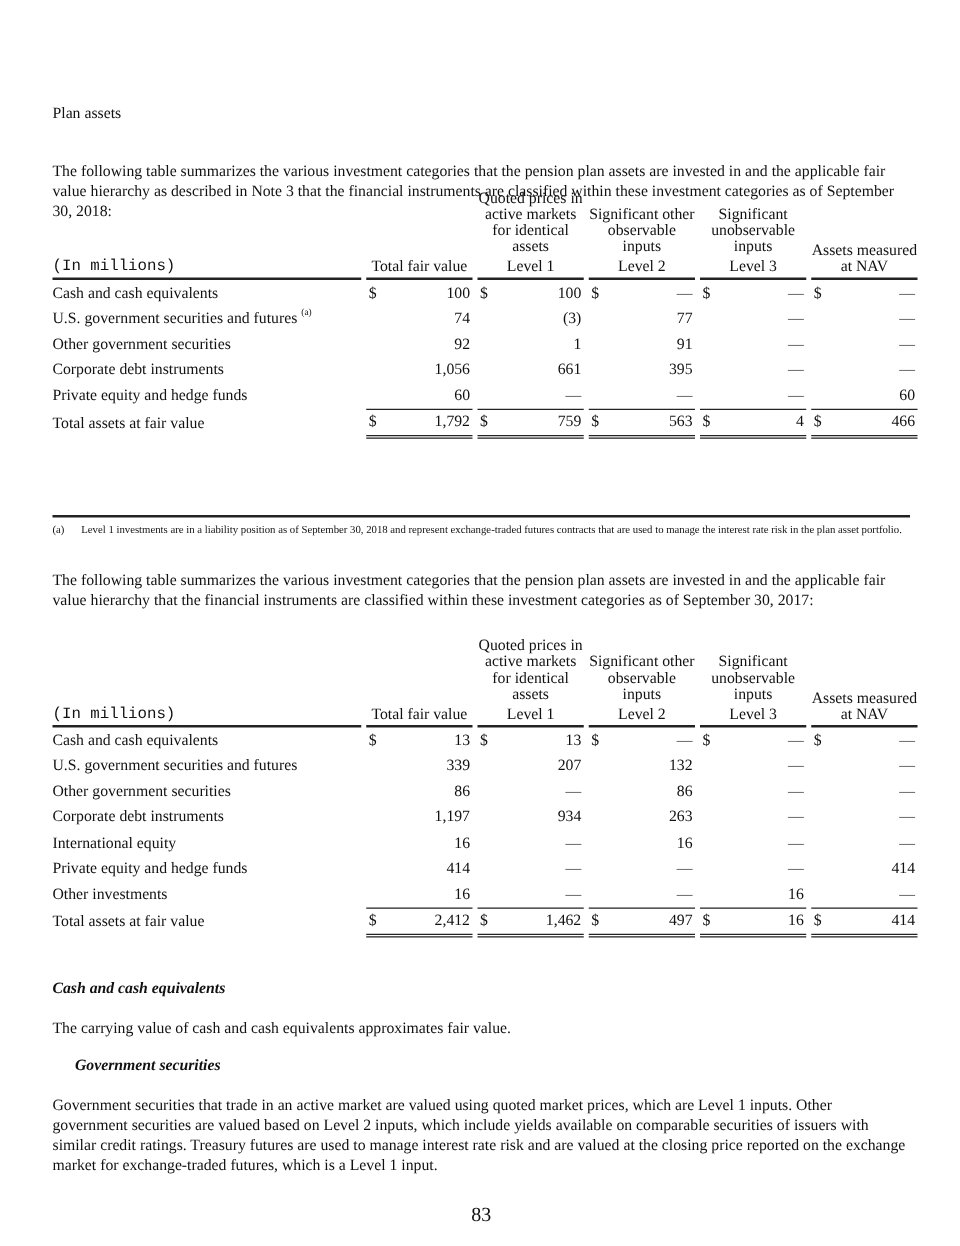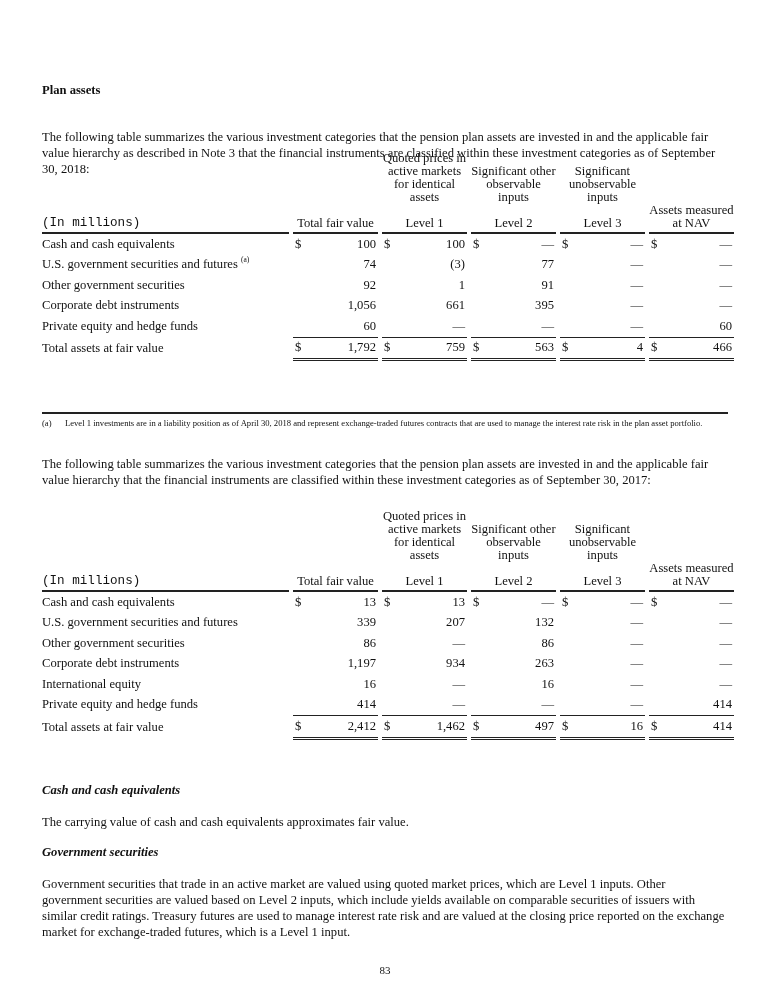--- a/index.html
+++ b/index.html
@@ -2,42 +2,42 @@
 <html><head>
 <meta charset="utf-8">
 <style>
   html, body { margin: 0; padding: 0; background: #ffffff; }
   body {
     width: 768px; height: 997px; position: relative; overflow: hidden;
     font-family: "Liberation Serif", "DejaVu Serif", serif;
     color: #111; font-size: 12.6px;
   }
   .page { position: absolute; left: 42px; top: 0; width: 686px; }
-  .heading { position: absolute; left: 0; font-weight: bold; font-size: 12.6px; }
+  .heading { position: absolute; left: 0; font-weight: normal; font-size: 12.6px; }
   .para { position: absolute; left: 0; width: 686px; line-height: 16px; font-size: 12.6px; }
   .subhead { position: absolute; left: 0; font-weight: bold; font-style: italic; font-size: 12.6px; }
   .footnote { position: absolute; left: 0; width: 686px; font-size: 8.6px; line-height: 12px; }
   .footnote .fn-mark { position: absolute; left: 0; top: 0; }
   .footnote .fn-text { position: absolute; left: 23px; width: 660px; }
-  .page-number { position: absolute; left: 0; width: 686px; text-align: center; font-size: 11px; }
+  .page-number { position: absolute; left: 0; width: 686px; text-align: center; font-size: 16px; }
 
   table.fv {
     position: absolute; left: 0; width: 686px;
     border-collapse: separate; border-spacing: 0; table-layout: fixed;
     font-size: 12.6px;
   }
   table.fv col.c-label { width: 247px; }
   table.fv col.c-gap { width: 4px; }
   table.fv col.c-val { width: 85px; }
   table.fv th {
     font-weight: normal; text-align: center; vertical-align: bottom;
     line-height: 13px; padding: 0 0 2px 0;
   }
   table.fv th.label-h { text-align: left; font-family: Liberation Mono, monospace; }
-  table.fv th .lvl { display: block; margin-top: 13px; }
+  table.fv th .lvl { display: block; margin-top: 3px; }
   table.fv th.ruled { border-bottom: 2px solid #222; }
   table.fv td { height: 20.5px; padding: 0; vertical-align: middle; white-space: nowrap; }
   table.fv td.label { text-align: left; }
   table.fv td.num { position: relative; text-align: right; padding-right: 2px; }
   table.fv td.num .cur { position: absolute; left: 2px; }
   table.fv tr.total td.label, table.fv tr.total td.num { }
   table.fv tr.total td.num { border-top: 1px solid #222; border-bottom: 3px double #222; }
   sup { font-size: 7.5px; vertical-align: top; position: relative; top: -2px; }
   .dash { color: #444; }
   .fn-rule { position: absolute; left: 0; width: 686px; border-top: 2px solid #222; }
@@ -157,21 +157,21 @@
           <td></td>
           <td class="num"><span class="cur">$</span><span>4</span></td>
           <td></td>
           <td class="num"><span class="cur">$</span><span>466</span></td>
         </tr>
       </tbody>
   </table>
 
   <div class="footnote" style="top:417px;">
     <span class="fn-mark">(a)</span>
-    <span class="fn-text">Level 1 investments are in a liability position as of April 30, 2018 and represent exchange-traded futures contracts that are used to manage the interest rate risk in the plan asset portfolio.</span>
+    <span class="fn-text">Level 1 investments are in a liability position as of September 30, 2018 and represent exchange-traded futures contracts that are used to manage the interest rate risk in the plan asset portfolio.</span>
   </div>
 
   <div class="para" style="top:456px;">The following table summarizes the various investment categories that the pension plan assets are invested in and the applicable fair value hierarchy that the financial instruments are classified within these investment categories as of September 30, 2017:</div>
 
   <table class="fv" style="top:510px;">
     <colgroup>
       <col class="c-label">
         <col class="c-gap">
       <col class="c-val">
         <col class="c-gap">
@@ -270,38 +270,51 @@
           <td class="num"><span>414</span></td>
           <td></td>
           <td class="num"><span class="dash">—</span></td>
           <td></td>
           <td class="num"><span class="dash">—</span></td>
           <td></td>
           <td class="num"><span class="dash">—</span></td>
           <td></td>
           <td class="num"><span>414</span></td>
         </tr>
+        <tr>
+          <td class="label"><span>Other investments</span></td>
+          <td></td>
+          <td class="num"><span>16</span></td>
+          <td></td>
+          <td class="num"><span class="dash">—</span></td>
+          <td></td>
+          <td class="num"><span class="dash">—</span></td>
+          <td></td>
+          <td class="num"><span>16</span></td>
+          <td></td>
+          <td class="num"><span class="dash">—</span></td>
+        </tr>
         <tr class="total">
           <td class="label"><span>Total assets at fair value</span></td>
           <td></td>
           <td class="num"><span class="cur">$</span><span>2,412</span></td>
           <td></td>
           <td class="num"><span class="cur">$</span><span>1,462</span></td>
           <td></td>
           <td class="num"><span class="cur">$</span><span>497</span></td>
           <td></td>
           <td class="num"><span class="cur">$</span><span>16</span></td>
           <td></td>
           <td class="num"><span class="cur">$</span><span>414</span></td>
         </tr>
       </tbody>
   </table>
 
   <div class="subhead" style="top:783px;">Cash and cash equivalents</div>
   <div class="para" style="top:814px;">The carrying value of cash and cash equivalents approximates fair value.</div>
 
-  <div class="subhead" style="top:845px;">Government securities</div>
+  <div class="subhead" style="top:845px;margin-left:18px;">Government securities</div>
   <div class="para" style="top:876px;">Government securities that trade in an active market are valued using quoted market prices, which are Level 1 inputs. Other government securities are valued based on Level 2 inputs, which include yields available on comparable securities of issuers with similar credit ratings. Treasury futures are used to manage interest rate risk and are valued at the closing price reported on the exchange market for exchange-traded futures, which is a Level 1 input.</div>
 
   <div class="page-number" style="top:964px;">83</div>
 </div>
 
 <div class="fn-rule" style="top:412px; left:42px; width:686px;"></div>
 
 </body></html>

